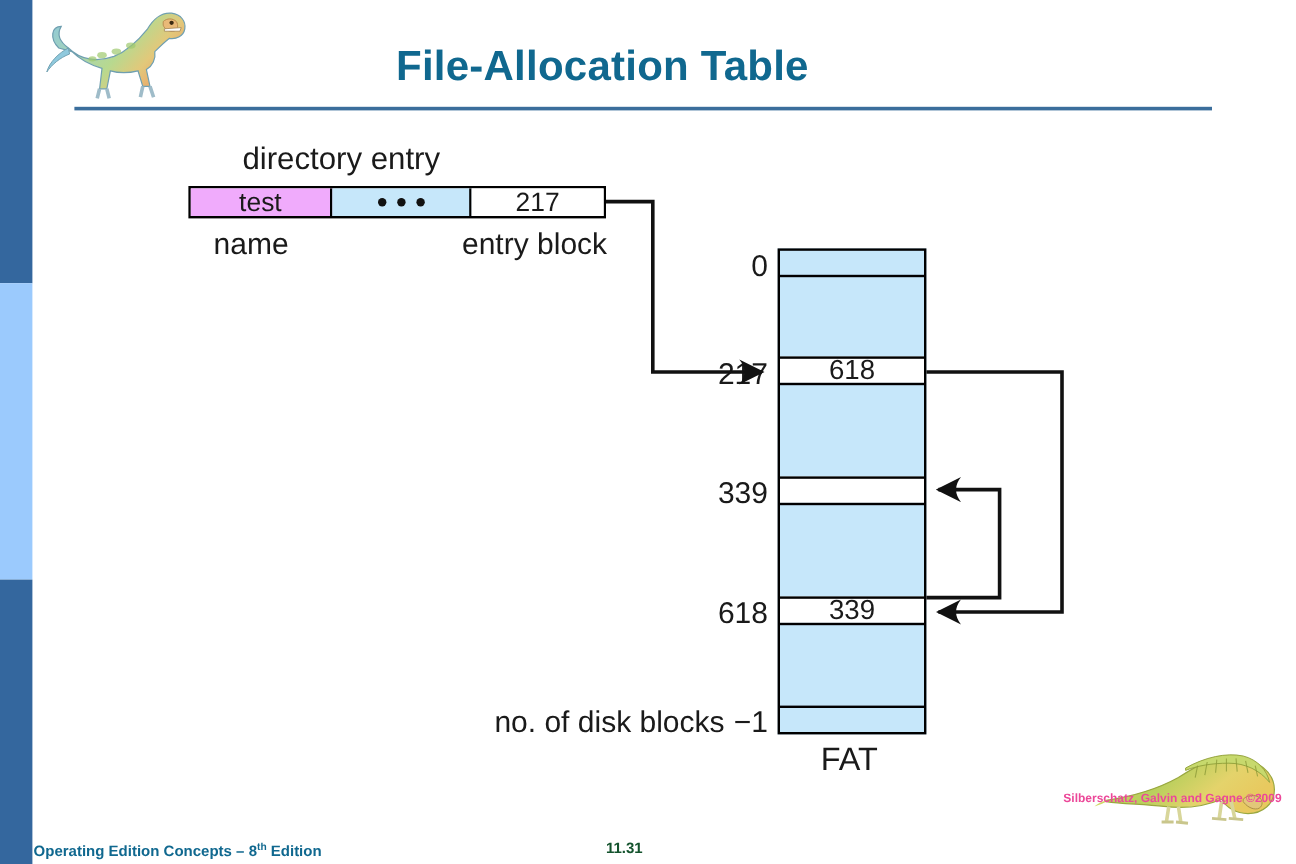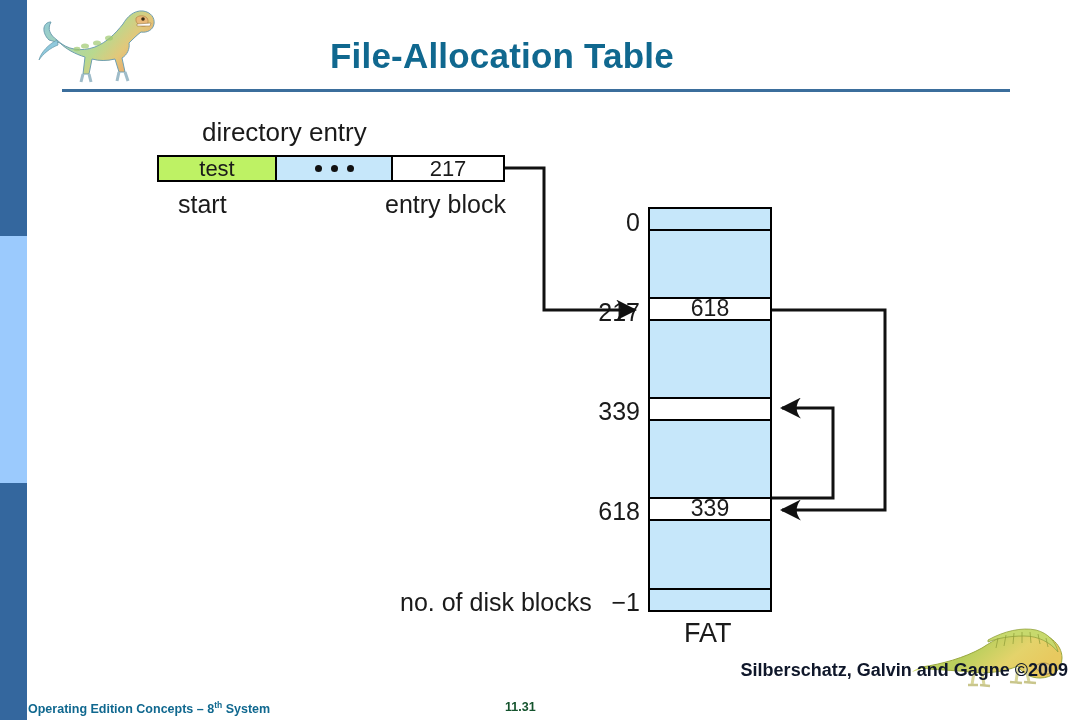--- a/index.html
+++ b/index.html
@@ -78,21 +78,21 @@
     left: 157px; top: 155px;
     width: 348px; height: 27px;
     border: 2px solid #000;
     box-sizing: border-box;
     display: flex;
   }
   #dir-cell-name {
     width: 118px;
     border-right: 2px solid #000;
     box-sizing: border-box;
-    background: #bef264;
+    background: #f0abfc;
     display: flex; align-items: center; justify-content: center;
     font-size: 22px; color: #1a1a1a;
   }
   #dir-cell-dots {
     width: 116px;
     border-right: 2px solid #000;
     box-sizing: border-box;
     background: #c6e7fa;
     display: flex; align-items: center; justify-content: center;
     gap: 9px;
@@ -137,21 +137,21 @@
     text-align: right;
     font-size: 25px;
     color: #1a1a1a;
   }
   #idx-0   { left: 580px; top: 208px; }
   #idx-217 { left: 580px; top: 298px; }
   #idx-339 { left: 580px; top: 397px; }
   #idx-618 { left: 580px; top: 497px; }
   #idx-m1  { left: 580px; top: 588px; }
 
-  #lbl-disk-blocks { left: 400px; top: 588px; font-size: 25px; }
+  #lbl-disk-blocks { left: 412px; top: 588px; font-size: 25px; }
   #lbl-fat         { left: 684px; top: 618px; font-size: 27px; }
 
   
   #footer-left {
     position: absolute;
     left: 28px; top: 700px;
     font-size: 12.5px;
     font-weight: bold;
     color: #10688f;
     white-space: nowrap;
@@ -160,23 +160,23 @@
   #footer-center {
     position: absolute;
     left: 505px; top: 700px;
     font-size: 12.5px;
     font-weight: bold;
     color: #14532d;
   }
   #footer-right {
     position: absolute;
     right: 12px; top: 660px;
-    font-size: 18px;
+    font-size: 10px;
     font-weight: bold;
-    color: #0f172a;
+    color: #ec4899;
     white-space: nowrap;
   }
 </style>
 </head>
 <body>
 
 <div id="sidebar">
   <div class="band" id="band-top"></div>
   <div class="band" id="band-middle"></div>
   <div class="band" id="band-bottom"></div>
@@ -220,21 +220,21 @@
 <div id="dir-box">
   <div id="dir-cell-name">test</div>
   <div id="dir-cell-dots">
     <span class="dot"></span>
     <span class="dot"></span>
     <span class="dot"></span>
   </div>
   <div id="dir-cell-start">217</div>
 </div>
 
-<div class="fig-text" id="lbl-name">start</div>
+<div class="fig-text" id="lbl-name">name</div>
 <div class="fig-text" id="lbl-start-block">entry block</div>
 
 <div id="fat-box">
 
   <div class="fat-div" style="top:20px"></div>
 
   <div class="fat-row fat-white" style="top:88px; height:22px;">618</div>
   <div class="fat-div" style="top:88px"></div>
   <div class="fat-div" style="top:110px"></div>
 
@@ -299,16 +299,16 @@
       <path d="M126 12 L128 22"></path>
     <path d="M134 16 L136 25"></path>
   </g>
   <path d="M124 44 C128 40 134 40 138 43 C141 46 140 51 136 52 C131 53 126 49 124 46 Z" fill="#e2c779" stroke="#ab8e45" stroke-width="0.8"></path>
   <path d="M10 45 C6 46 2 48 0 50 C4 49 8 47 11 46 Z" fill="#cfd96a"></path>
   <path d="M62 50 L60 63 M70 50 L72 63 M106 46 L104 60 M114 46 L117 60" stroke="#d8d69a" stroke-width="3" fill="none"></path>
   <path d="M56 63 L66 63 M68 63 L78 64 M98 60 L110 61 M112 60 L124 61" stroke="#c9c68c" stroke-width="2.4" fill="none"></path>
 </svg>
 
 <div id="footer-left">
-  <span>Operating Edition Concepts</span><span> – 8</span><sup>th</sup><span> System</span>
+  <span>Operating Edition Concepts</span><span> – 8</span><sup>th</sup><span> Edition</span>
 </div>
 <div id="footer-center">11.31</div>
 <div id="footer-right">Silberschatz, Galvin and Gagne ©2009</div>
 
 </body></html>

